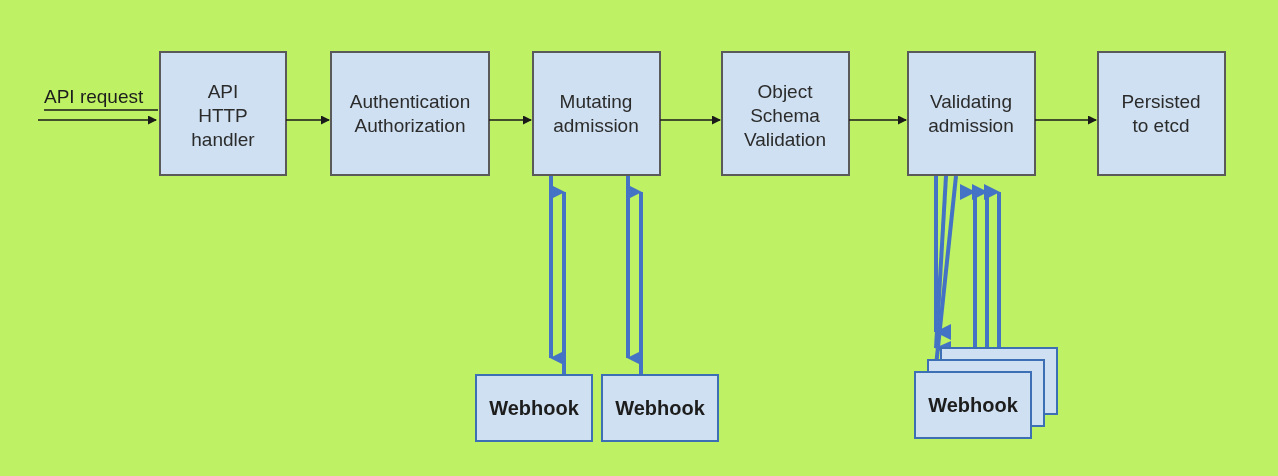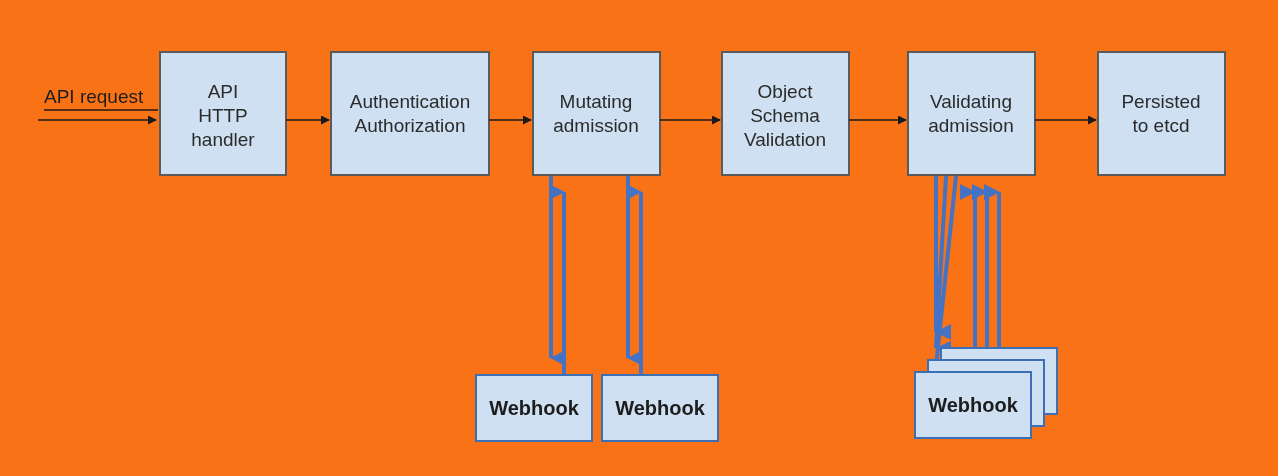--- a/index.html
+++ b/index.html
@@ -8,21 +8,21 @@
     padding: 0;
     background: #ffffff;
   }
   body {
     font-family: "Liberation Sans", sans-serif;
   }
   #diagram-root {
     position: relative;
     width: 1278px;
     height: 476px;
-    background: #f97316;
+    background: #bef264;
     overflow: hidden;
   }
   #diagram-svg {
     position: absolute;
     left: 0;
     top: 0;
     width: 1278px;
     height: 476px;
     display: block;
   }

